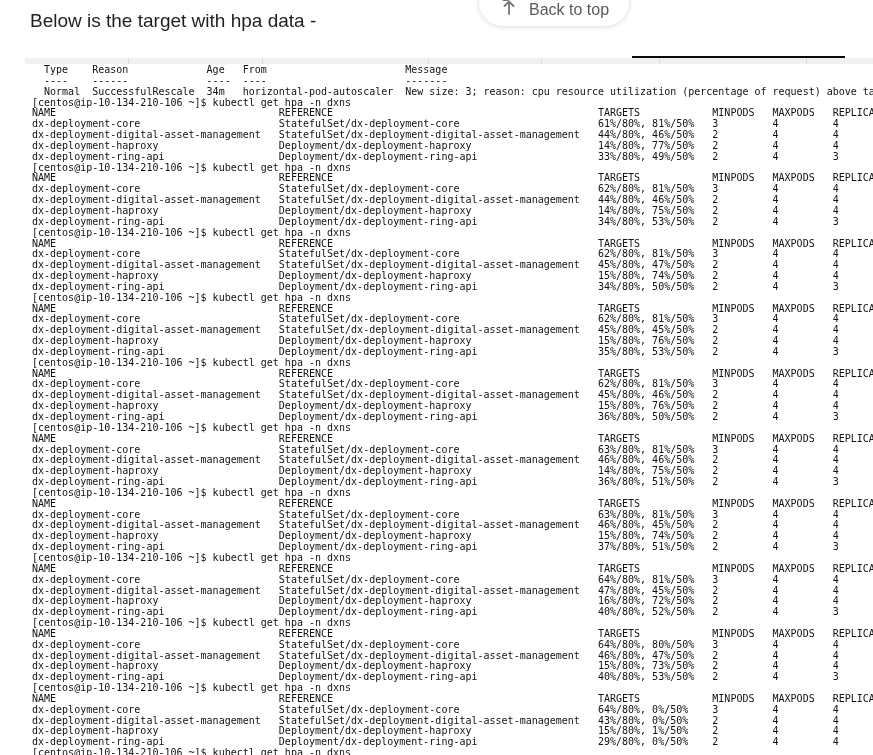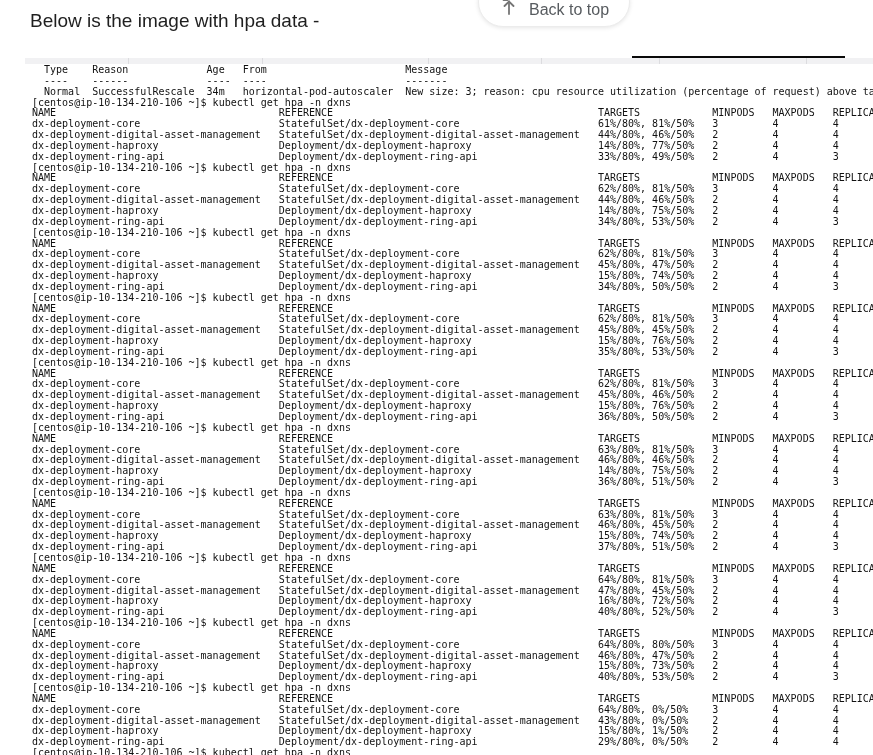--- a/index.html
+++ b/index.html
@@ -71,21 +71,21 @@
     font-family: "DejaVu Sans Mono", "Liberation Mono", monospace;
     font-size: 10px;
     line-height: 10.85px;
     color: #111111;
     white-space: pre;
   }
 </style>
 </head>
 <body>
 
-<div class="heading">Below is the image with hpa data -</div>
+<div class="heading">Below is the target with hpa data -</div>
 
 <div class="back-to-top">
   <span>
     <svg width="20" height="20" viewBox="0 0 20 20" fill="none" stroke="#757575" stroke-width="1.8" stroke-linecap="round">
       <line x1="10" y1="17" x2="10" y2="4.5"></line>
       <polyline points="5.5,9 10,4.5 14.5,9" fill="none"></polyline>
       <line x1="4.5" y1="3" x2="8.5" y2="3"></line>
     </svg>
   </span>
   <span class="label">Back to top</span>

